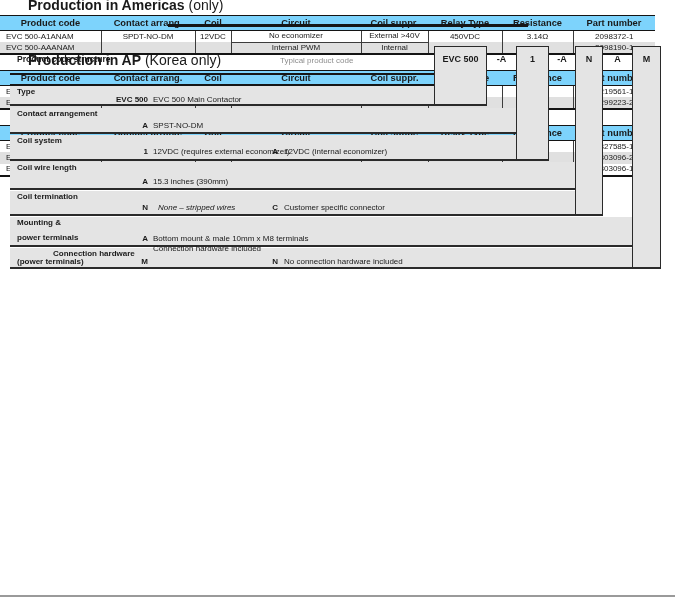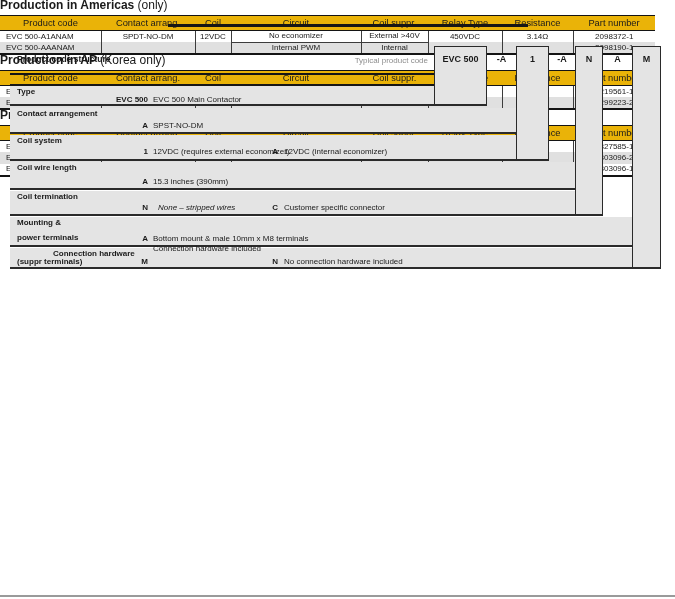--- a/index.html
+++ b/index.html
@@ -12,44 +12,44 @@
   #main-title .cont{font-size:8.5px;font-weight:normal;letter-spacing:0;}
   .rule{background:#161616;}
   .gray-rule{background:#9a9a9a;}
   .sec{background:#e4e4e4;border-bottom:2px solid #2a2a2a;}
   .strip{background:#e4e4e4;border:1.6px solid #2a2a2a;border-bottom:none;}
   .boxlbl{font-size:9px;font-weight:bold;text-align:center;}
   .seclbl{font-size:8px;line-height:9.5px;font-weight:bold;}
   .muted{color:#8e8e8e;}
   .codecell{text-align:right;font-weight:bold;}
   
-  .ptitle{font-size:12px;line-height:11px;white-space:nowrap;}
+  .ptitle{font-size:14px;line-height:11px;white-space:nowrap;padding-left:28px;}
   .ptitle .b{font-weight:bold;}
   table.ptable{border-collapse:collapse;table-layout:fixed;width:655px;margin-top:4px;}
-  .ptable th{font-size:9.3px;font-weight:normal;background:#eab308;height:14px;padding:0;
+  .ptable th{font-size:9.3px;font-weight:bold;background:#7dd3fc;height:14px;padding:0;
              text-align:center;border-top:1.4px solid #141414;border-bottom:1px solid #141414;
              white-space:nowrap;overflow:hidden;}
   .ptable td{font-size:8px;height:10.5px;line-height:10px;padding:0;text-align:center;
              white-space:nowrap;overflow:hidden;}
   .ptable td:not(:last-child){border-right:1px solid #3c3c3c;}
   .ptable td.hb{border-bottom:1px solid #3c3c3c;}
   .ptable tr.alt{background:#e0e0e0;}
   .ptable tr.lastrow td{border-bottom:2.2px solid #141414;}
   .ptable td.pcode{text-align:left;padding-left:6px;}
 </style>
 </head>
 <body>
 
 <div id="page">
 
   <div class="abs rule" style="left:168px;top:24px;width:360px;height:2.6px;"></div>
 
   <div id="diagram" class="abs" style="left:0;top:0;width:675px;height:300px;">
       <div class="abs seclbl nw" style="left: 17px; top: 55px; font-size: 8.5px;">Product code structure</div>
-      <div class="abs t8 nw muted" style="left: 280px; top: 56px; width: 148px; text-align: right;">Typical product code</div>
+      <div class="abs t8 nw muted" style="left: 280px; top: 56px; width: 148px; ">Typical product code</div>
       <div class="abs rule" style="left: 10px; top: 73px; width: 424px; height: 2.4px;"></div>
       <div class="abs sec" style="left: 10px; top: 86px; width: 477px; height: 20px;"></div>
       <div class="abs sec" style="left: 10px; top: 108px; width: 506px; height: 26px;"></div>
       <div class="abs sec" style="left: 10px; top: 135px; width: 539px; height: 26px;"></div>
       <div class="abs sec" style="left: 10px; top: 162px; width: 565px; height: 28px;"></div>
       <div class="abs sec" style="left: 10px; top: 191px; width: 593px; height: 25px;"></div>
       <div class="abs sec" style="left: 10px; top: 217px; width: 622px; height: 30px;"></div>
       <div class="abs sec" style="left: 10px; top: 248px; width: 651px; height: 21px;"></div>
       <div class="abs rule" style="left: 10px; top: 84px; width: 424px; height: 1.8px;"></div>
       <div class="abs strip" style="left: 434px; top: 46px; width: 53px; height: 58px;"></div>
@@ -80,21 +80,21 @@
       <div class="abs seclbl nw" style="left: 17px; top: 192px;">Coil termination</div>
       <div class="abs t8 nw codecell" style="left: 10px; top: 203px; width: 138px;">N</div>
       <div class="abs t8 nw" style="left: 158px; top: 203px; font-style: italic;">None – stripped wires</div>
       <div class="abs t8 nw codecell" style="left: 200px; top: 203px; width: 78px;">C</div>
       <div class="abs t8 nw" style="left: 284px; top: 203px;">Customer specific connector</div>
       <div class="abs seclbl nw" style="left: 17px; top: 218px;">Mounting &amp;</div>
       <div class="abs seclbl nw" style="left: 17px; top: 233px;">power terminals</div>
       <div class="abs t8 nw codecell" style="left: 10px; top: 234px; width: 138px;">A</div>
       <div class="abs t8 nw" style="left: 153px; top: 234px;">Bottom mount &amp; male 10mm x M8 terminals</div>
       <div class="abs seclbl nw" style="left: 17px; top: 249px; margin-left: 36px;">Connection hardware</div>
-      <div class="abs seclbl nw" style="left: 17px; top: 257px;">(suppr terminals)</div>
+      <div class="abs seclbl nw" style="left: 17px; top: 257px;">(power terminals)</div>
       <div class="abs t8 nw codecell" style="left: 10px; top: 257px; width: 138px;">M</div>
       <div class="abs t8 nw" style="left: 153px; top: 244px;">Connection hardware included</div>
       <div class="abs t8 nw codecell" style="left: 200px; top: 257px; width: 78px;">N</div>
       <div class="abs t8 nw" style="left: 284px; top: 257px;">No connection hardware included</div>
     </div>
 
   <div id="tables">
       <div style="left: 10px; top: 336px; width: 655px;">
         <div class="abs ptitle" style="position: static;"><span class="b">Production in Americas</span><span> (only)</span></div>
         <table class="ptable">

